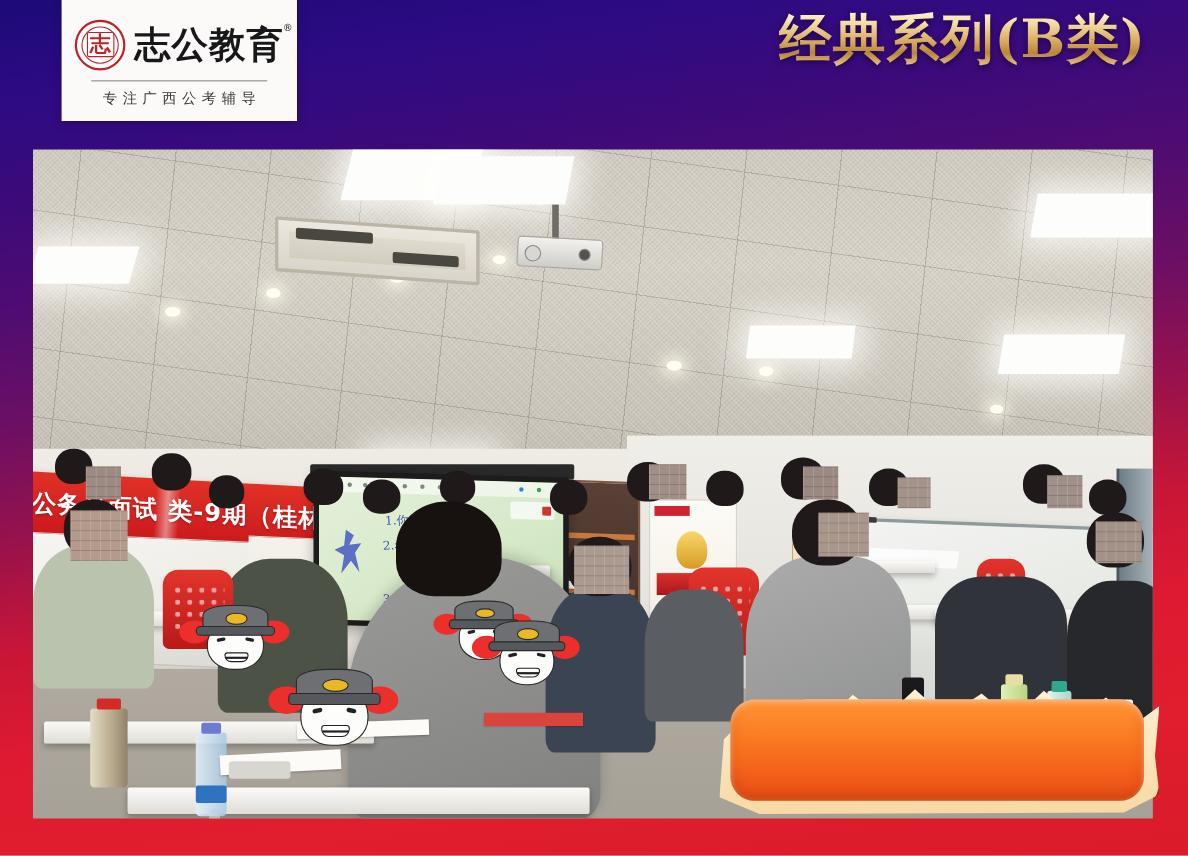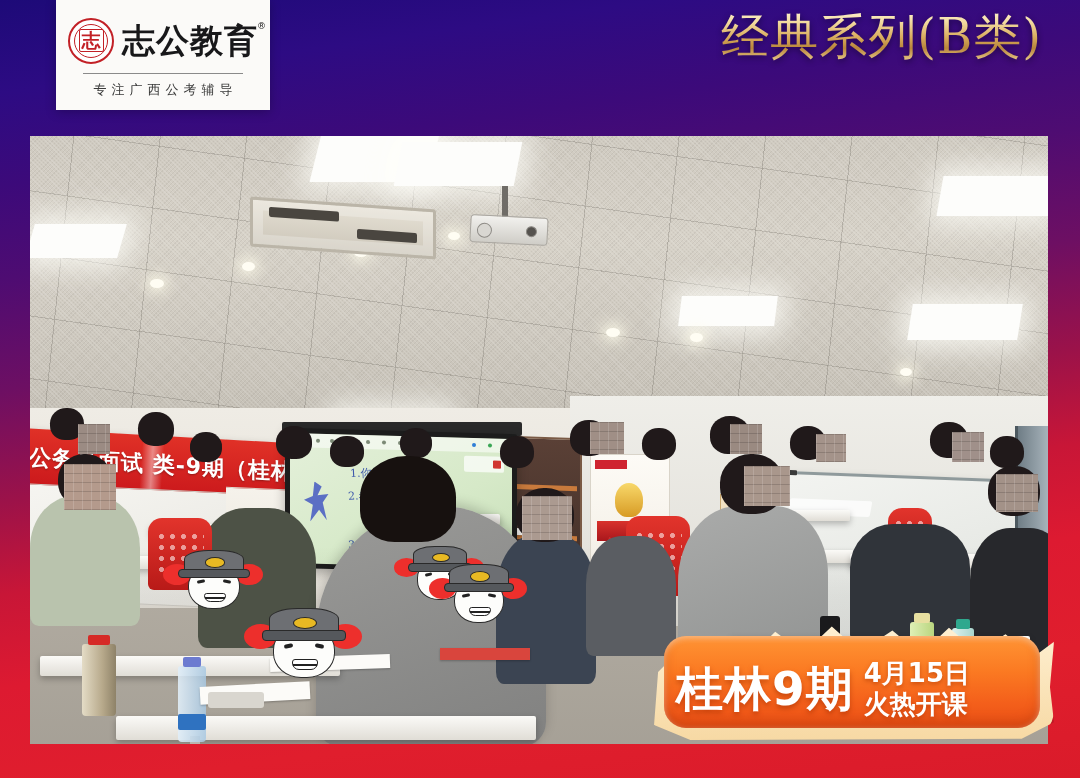--- a/index.html
+++ b/index.html
@@ -62,21 +62,21 @@
   .title-block{
     position:absolute;right:38px;top:8px;text-align:right;
   }
   .title-main{
     font-size:35px;font-weight:bold;color:#ffffff;letter-spacing:1px;
     line-height:1.15;white-space:nowrap;
     text-shadow:0 2px 5px rgba(0,0,0,.35);
     font-family:"DejaVu Sans","Liberation Sans",sans-serif;
   }
   .title-sub{
-    font-size:48px;font-weight:normal;letter-spacing:1px;line-height:1.1;
+    font-size:48px;font-weight:bold;letter-spacing:1px;line-height:1.1;
     white-space:nowrap;margin-top:2px;
     font-family:"DejaVu Serif","Liberation Serif",serif;
     background:linear-gradient(180deg,#fff4d2 0%,#f3dca2 22%,#d8ab5c 52%,#b8863b 72%,#f0d296 100%);
     -webkit-background-clip:text;background-clip:text;
     color:transparent;-webkit-text-fill-color:transparent;
     filter:drop-shadow(0 2px 3px rgba(0,0,0,.45));
   }
 
   
   .photo{
@@ -559,22 +559,15 @@
         <div class="st-mouth"></div>
       </div>
       <div class="st-hat"></div>
         <div class="st-brim"></div>
     </div>
   </div>
 
   <div class="badge">
     <div class="flame"></div>
     <div class="flame-in"></div>
-    <div class="badge-txt">
-      <div class="badge-main">桂林9期</div>
-      <div class="badge-right">
-        <div class="badge-date">4月15日</div>
-        <div class="badge-hot">火热开课</div>
-      </div>
-    </div>
   </div>
 
 </div>
 
 </body></html>

